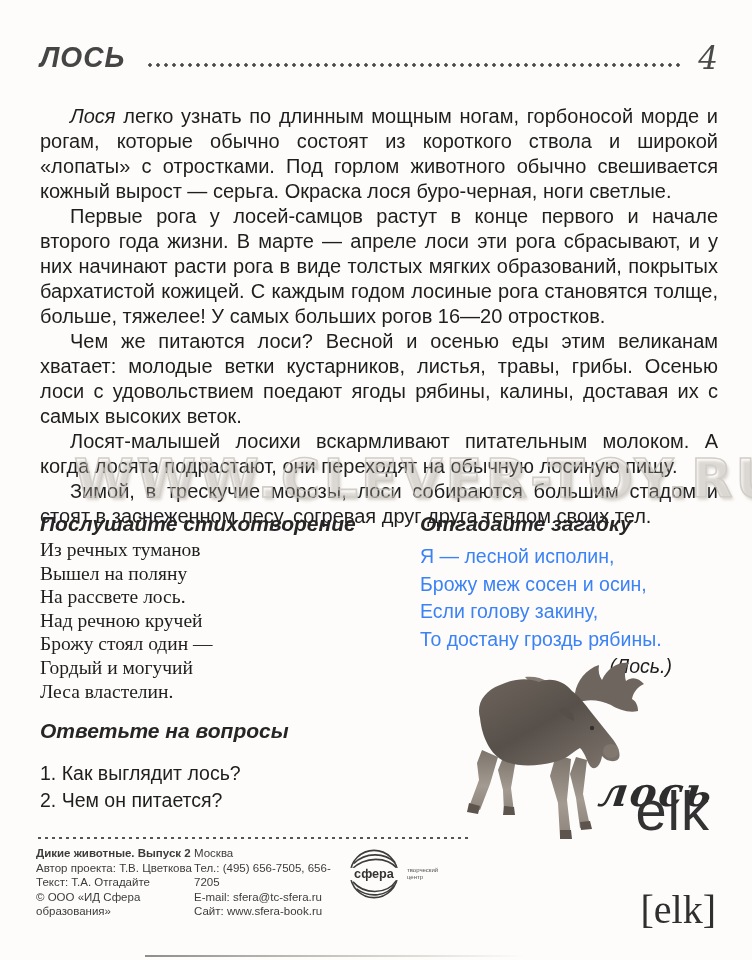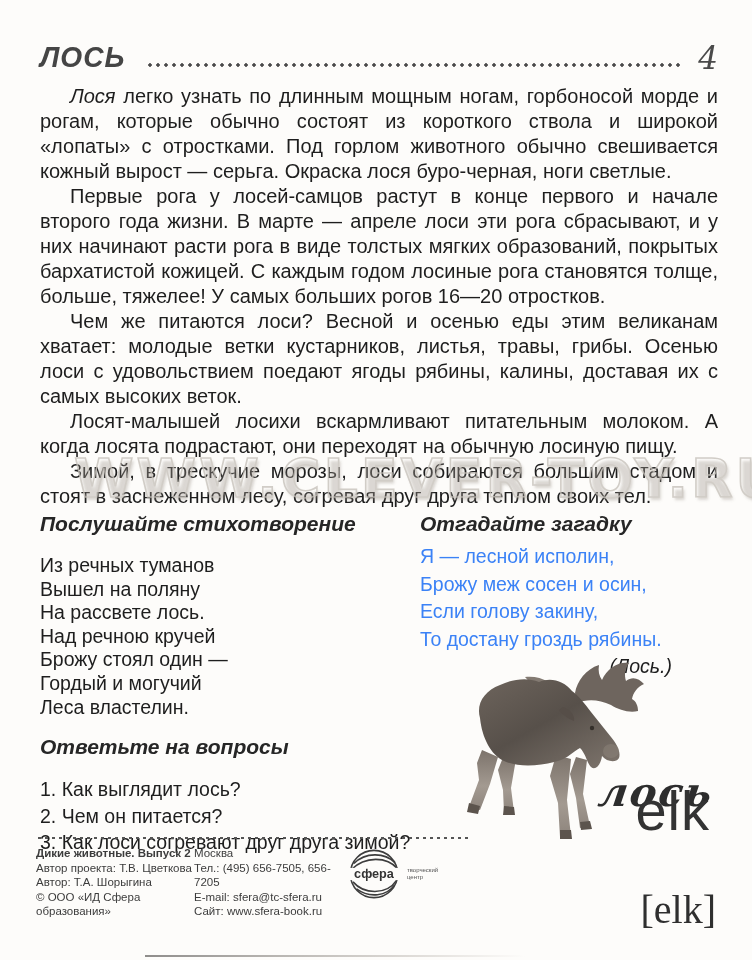--- a/index.html
+++ b/index.html
@@ -14,38 +14,38 @@
          display:flex; align-items:flex-end; }
   .hdr-title { font-size:29px; font-weight:bold; font-style:italic;
                color:#454545; letter-spacing:1px; transform:scaleX(.97);
                transform-origin:left bottom; line-height:1; padding-bottom:2px; }
   .hdr-leader { flex:1; height:6px; margin:0 14px 6px 18px;
     background-image:radial-gradient(circle, #4a4a4a 1.5px, transparent 1.9px);
     background-size:8px 6px; background-repeat:repeat-x; background-position:0 center; }
   .hdr-num { font-family:"DejaVu Serif", serif; font-style:italic;
              font-size:31px; color:#4a4a4a; line-height:1; }
   
-  .article { position:absolute; top:84px; left:40px; right:34px;
+  .article { position:absolute; top:104px; left:40px; right:34px;
              font-size:20px; line-height:25px; text-align:justify; color:#1e1e1e; }
   .article p { text-indent:30px; }
   .article .lead { font-style:italic; }
   
   .watermark { position:absolute; top:447px; left:34px; z-index:6;
       font-family:"DejaVu Sans", sans-serif; font-weight:bold;
       font-size:54px; letter-spacing:3px; white-space:nowrap;
       color:rgba(255,255,255,0.06);
       -webkit-text-stroke:1.6px #c7c2bb;
       text-shadow:2px 3px 3px rgba(150,143,133,0.45);
       opacity:.8; pointer-events:none;margin-left:40px; }
   
   .colhead { font-size:21px; font-weight:bold; font-style:italic; color:#262626; }
   .left-col  { position:absolute; top:512px; left:40px;  width:372px; }
   .right-col { position:absolute; top:512px; left:420px; width:300px; }
   .pline { font-size:19.5px; line-height:23.6px; color:#1e1e1e; }
-  .poem-block { margin-top:18px; }
+  .poem-block { margin-top:2px;font-family:Liberation Serif, serif; }
   .q-head { margin-top:16px; }
   .q-item { font-size:19.5px; line-height:26.5px; color:#1e1e1e; }
   .q-block { margin-top:17px; }
   .rline { font-size:19.5px; line-height:27.5px; color:#3b82f6; }
   .riddle-block { margin-top:7px; }
   .riddle-answer { font-size:19.5px; font-style:italic; text-align:right;
                    padding-right:48px; line-height:27px; color:#1e1e1e; }
   
   .moose { position:absolute; top:660px; left:460px; width:192px; height:196px; z-index:2; }
   .word-ru { position:absolute; top:768px; right:38px; z-index:3;
@@ -99,21 +99,20 @@
       <div class="pline">На рассвете лось.</div>
       <div class="pline">Над речною кручей</div>
       <div class="pline">Брожу стоял один —</div>
       <div class="pline">Гордый и могучий</div>
       <div class="pline">Леса властелин.</div>
     </div>
     <div class="colhead q-head">Ответьте на вопросы</div>
     <div class="q-block">
       <div class="q-item">1. Как выглядит лось?</div>
       <div class="q-item">2. Чем он питается?</div>
-      <div class="q-item">3. Как лоси согревают друг друга зимой?</div>
     </div>
   </div>
 
   <div class="right-col">
     <div class="colhead">Отгадайте загадку</div>
     <div class="riddle-block">
       <div class="rline">Я — лесной исполин,</div>
       <div class="rline">Брожу меж сосен и осин,</div>
       <div class="rline">Если голову закину,</div>
       <div class="rline">То достану гроздь рябины.</div>
@@ -159,21 +158,21 @@
   <div class="word-ru">лось</div>
   <div class="word-en">elk</div>
   <div class="word-tr">[elk]</div>
 
   <div class="footer">
     <div class="f-dots"></div>
     <div class="f-row">
       <div class="f-col1">
         <div class="f-bold">Дикие животные. Выпуск 2</div>
         <div>Автор проекта: Т.В. Цветкова</div>
-        <div>Автор: Т.А. Шорыгина</div>
+        <div>Текст: Т.А. Отгадайте</div>
         <div>© ООО «ИД Сфера образования»</div>
       </div>
       <div class="f-col2">
         <div>Москва</div>
         <div>Тел.: (495) 656-7505, 656-7205</div>
         <div>E-mail: sfera@tc-sfera.ru</div>
         <div>Сайт: www.sfera-book.ru</div>
       </div>
       <div class="f-logo">
         <svg width="56" height="56" viewBox="0 0 64 64" xmlns="http://www.w3.org/2000/svg">

